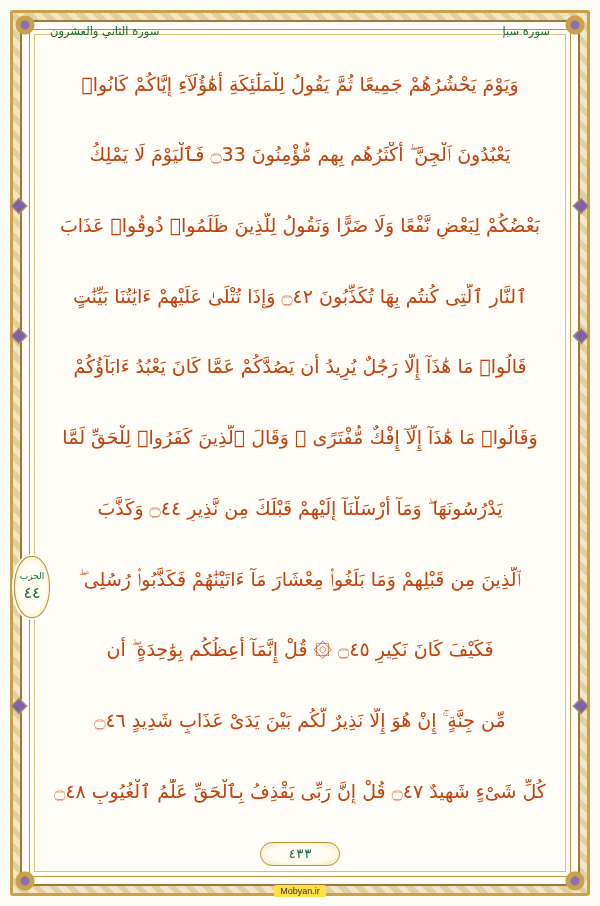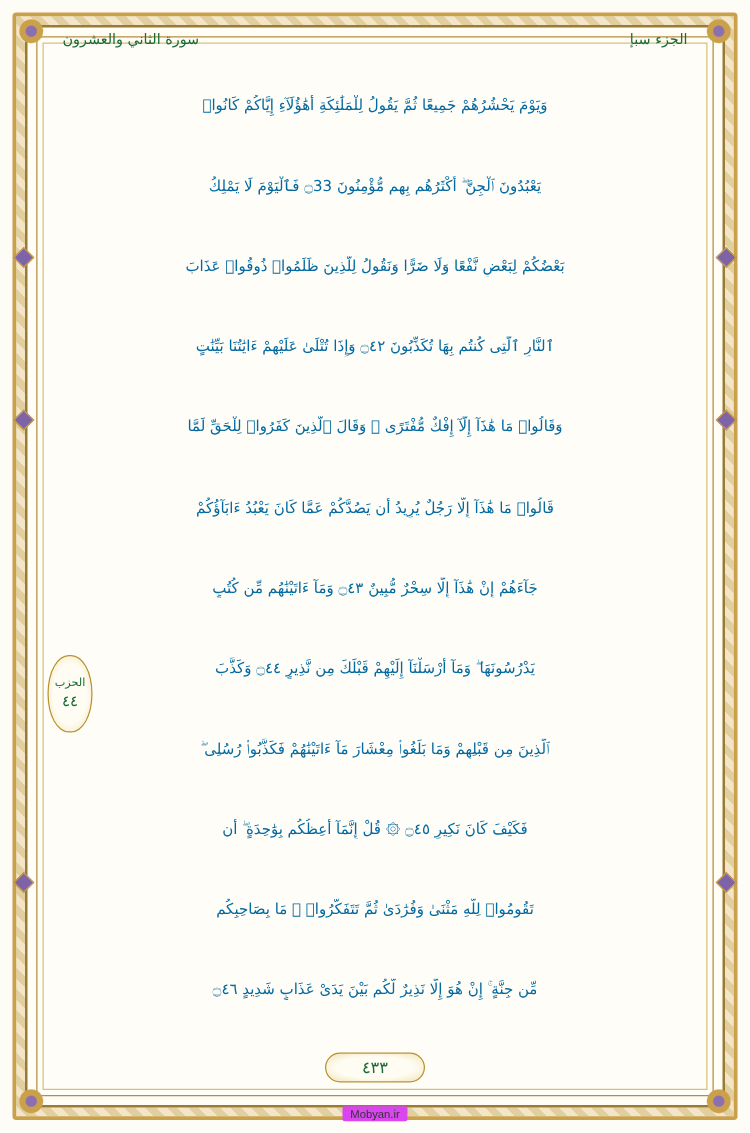--- a/index.html
+++ b/index.html
@@ -116,92 +116,91 @@
     justify-content: space-between;
     direction: rtl;
     box-sizing: border-box;
     padding: 4px 6px 0 6px;
   }
 
   .ayah-line {
     text-align: justify;
     text-align-last: justify;
     font-family: "DejaVu Sans", "Liberation Sans", sans-serif;
-    font-size: 12px;
+    font-size: 19px;
     line-height: 1.35;
-    color: #0369a1;
+    color: #c2410c;
     direction: rtl;
     white-space: nowrap;
     overflow: hidden;
   }
 
   
   .line-wrap {
     display: flex;
     align-items: center;
     justify-content: center;
     height: 7.45%;
   }
 
   
   .juz-medallion {
     position: absolute;
     left: 14px;
-    top: 524px;
+    top: 556px;
     width: 34px;
     height: 60px;
     border: 1px solid #b9912f;
     border-radius: 17px / 30px;
     background:
       radial-gradient(ellipse at 50% 50%, #fffdf3 0 55%, #f0e0b4 100%);
     display: flex;
     flex-direction: column;
     align-items: center;
     justify-content: center;
     color: #176b36;
     font-size: 9px;
     line-height: 1.35;
     text-align: center;
     box-shadow: 0 0 0 2px #fffdf7;
-    margin-left: 24px;
   }
   .juz-medallion .jz-label { font-size: 9px; }
-  .juz-medallion .jz-num { font-size: 12px; color: #176b36; }
+  .juz-medallion .jz-num { font-size: 16px; color: #176b36; }
 
   
   .footer {
     position: absolute;
     left: 0; right: 0;
     bottom: 40px;
     text-align: center;
   }
   .page-number {
     display: inline-block;
     min-width: 54px;
     padding: 3px 12px;
     border: 1px solid #b9912f;
     border-radius: 12px;
     background:
       radial-gradient(ellipse at 50% 50%, #fffdf3 0 55%, #f1e2b8 100%);
     color: #1a6b38;
     font-size: 13px;
-    font-family: Liberation Serif, serif;
+    font-family: Liberation Mono, monospace;
   }
   .site-mark {
     position: absolute;
     left: 0; right: 0;
     bottom: 10px;
     text-align: center;
     font-size: 9px;
     color: #6f6f6f;
     font-family: "Liberation Sans", sans-serif;
     background: transparent;
   }
   .site-mark span {
-    background: #d946ef;
+    background: #fde047;
     padding: 1px 6px;
     border-radius: 2px;
     color: #333;
     text-align: right;
   }
 </style>
 </head>
 <body>
 
 <div class="page">
@@ -217,21 +216,21 @@
   <div class="corner br"></div>
 
   <div class="side-orn" style="left:13px; top:200px;"></div>
   <div class="side-orn" style="left:13px; top:330px;"></div>
   <div class="side-orn" style="left:13px; top:700px;"></div>
   <div class="side-orn" style="right:13px; top:200px;"></div>
   <div class="side-orn" style="right:13px; top:330px;"></div>
   <div class="side-orn" style="right:13px; top:700px;"></div>
 
   <div class="header">
-    <div class="hdr-item">الجزء سبإ</div>
+    <div class="hdr-item">سورة سبإ</div>
     <div class="hdr-ornament"></div>
     <div class="hdr-item">سورة الثاني والعشرون</div>
   </div>
 
   <div class="juz-medallion">
     <div class="jz-label">الحزب</div>
     <div class="jz-num">٤٤</div>
   </div>
 
   <div class="text-area">
@@ -241,42 +240,39 @@
     <div class="line-wrap">
         <div class="ayah-line">يَعْبُدُونَ ٱلْجِنَّ ۖ أَكْثَرُهُم بِهِم مُّؤْمِنُونَ ۝33 فَٱلْيَوْمَ لَا يَمْلِكُ</div>
       </div>
     <div class="line-wrap">
         <div class="ayah-line">بَعْضُكُمْ لِبَعْضٍ نَّفْعًا وَلَا ضَرًّا وَنَقُولُ لِلَّذِينَ ظَلَمُوا۟ ذُوقُوا۟ عَذَابَ</div>
       </div>
     <div class="line-wrap">
         <div class="ayah-line">ٱلنَّارِ ٱلَّتِى كُنتُم بِهَا تُكَذِّبُونَ ۝٤٢ وَإِذَا تُتْلَىٰ عَلَيْهِمْ ءَايَٰتُنَا بَيِّنَٰتٍ</div>
       </div>
     <div class="line-wrap">
+        <div class="ayah-line">قَالُوا۟ مَا هَٰذَآ إِلَّا رَجُلٌ يُرِيدُ أَن يَصُدَّكُمْ عَمَّا كَانَ يَعْبُدُ ءَابَآؤُكُمْ</div>
+      </div>
+    <div class="line-wrap">
         <div class="ayah-line">وَقَالُوا۟ مَا هَٰذَآ إِلَّآ إِفْكٌ مُّفْتَرًى ۚ وَقَالَ ٱلَّذِينَ كَفَرُوا۟ لِلْحَقِّ لَمَّا</div>
       </div>
     <div class="line-wrap">
-        <div class="ayah-line">قَالُوا۟ مَا هَٰذَآ إِلَّا رَجُلٌ يُرِيدُ أَن يَصُدَّكُمْ عَمَّا كَانَ يَعْبُدُ ءَابَآؤُكُمْ</div>
-      </div>
-    <div class="line-wrap">
-        <div class="ayah-line">جَآءَهُمْ إِنْ هَٰذَآ إِلَّا سِحْرٌ مُّبِينٌ ۝٤٣ وَمَآ ءَاتَيْنَٰهُم مِّن كُتُبٍ</div>
-      </div>
-    <div class="line-wrap">
         <div class="ayah-line">يَدْرُسُونَهَا ۖ وَمَآ أَرْسَلْنَآ إِلَيْهِمْ قَبْلَكَ مِن نَّذِيرٍ ۝٤٤ وَكَذَّبَ</div>
       </div>
     <div class="line-wrap">
         <div class="ayah-line">ٱلَّذِينَ مِن قَبْلِهِمْ وَمَا بَلَغُوا۟ مِعْشَارَ مَآ ءَاتَيْنَٰهُمْ فَكَذَّبُوا۟ رُسُلِى ۖ</div>
       </div>
     <div class="line-wrap">
         <div class="ayah-line">فَكَيْفَ كَانَ نَكِيرِ ۝٤٥ ۞ قُلْ إِنَّمَآ أَعِظُكُم بِوَٰحِدَةٍ ۖ أَن</div>
       </div>
     <div class="line-wrap">
-        <div class="ayah-line">تَقُومُوا۟ لِلَّهِ مَثْنَىٰ وَفُرَٰدَىٰ ثُمَّ تَتَفَكَّرُوا۟ ۚ مَا بِصَاحِبِكُم</div>
-      </div>
-    <div class="line-wrap">
         <div class="ayah-line">مِّن جِنَّةٍ ۚ إِنْ هُوَ إِلَّا نَذِيرٌ لَّكُم بَيْنَ يَدَىْ عَذَابٍ شَدِيدٍ ۝٤٦</div>
+      </div>
+    <div class="line-wrap">
+        <div class="ayah-line">كُلِّ شَىْءٍ شَهِيدٌ ۝٤٧ قُلْ إِنَّ رَبِّى يَقْذِفُ بِٱلْحَقِّ عَلَّٰمُ ٱلْغُيُوبِ ۝٤٨</div>
       </div>
   </div>
 
   <div class="footer">
     <span class="page-number">٤٣٣</span>
   </div>
 
   <div class="site-mark">
     <span>Mobyan.ir</span>
   </div>

